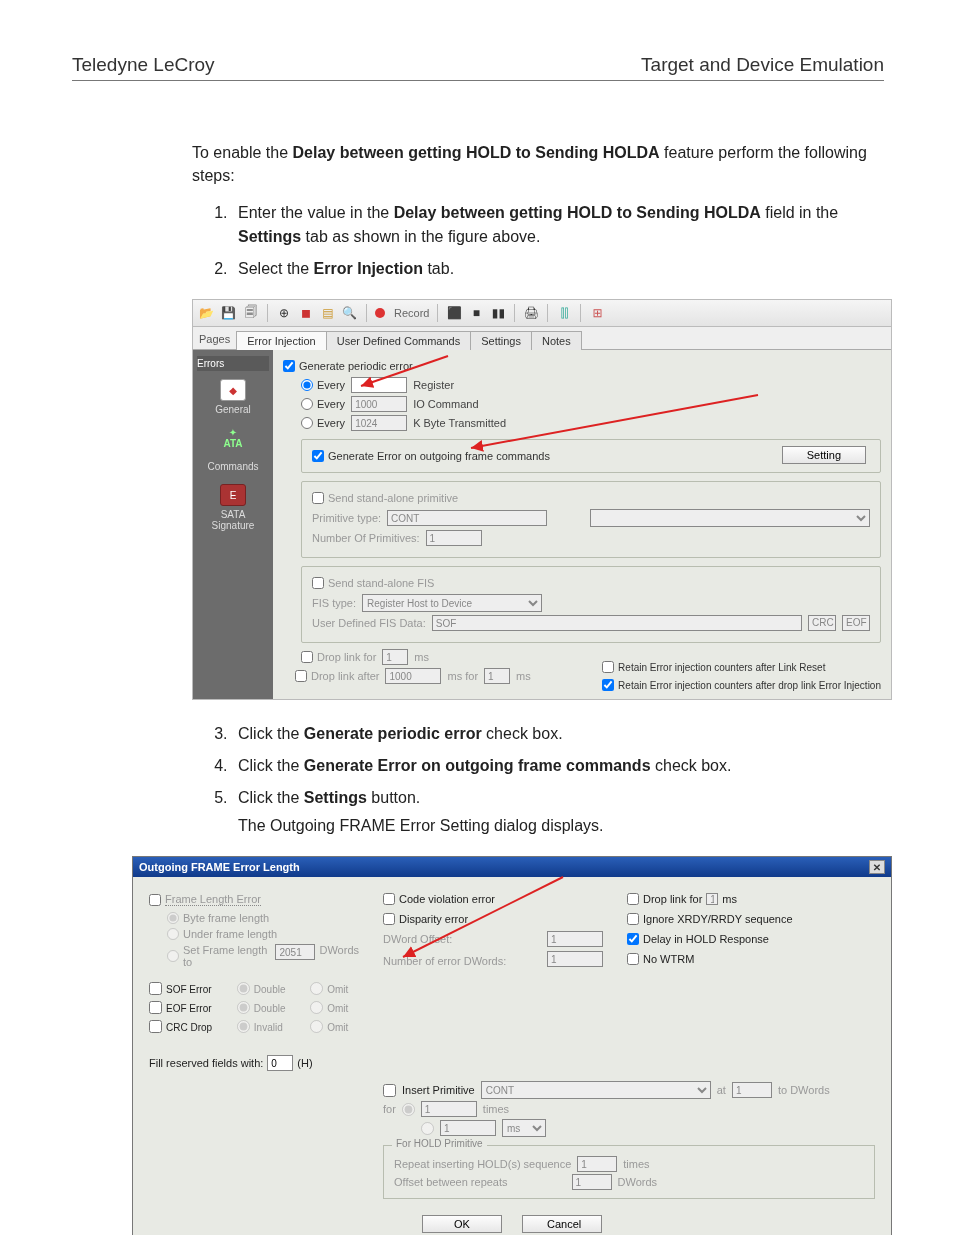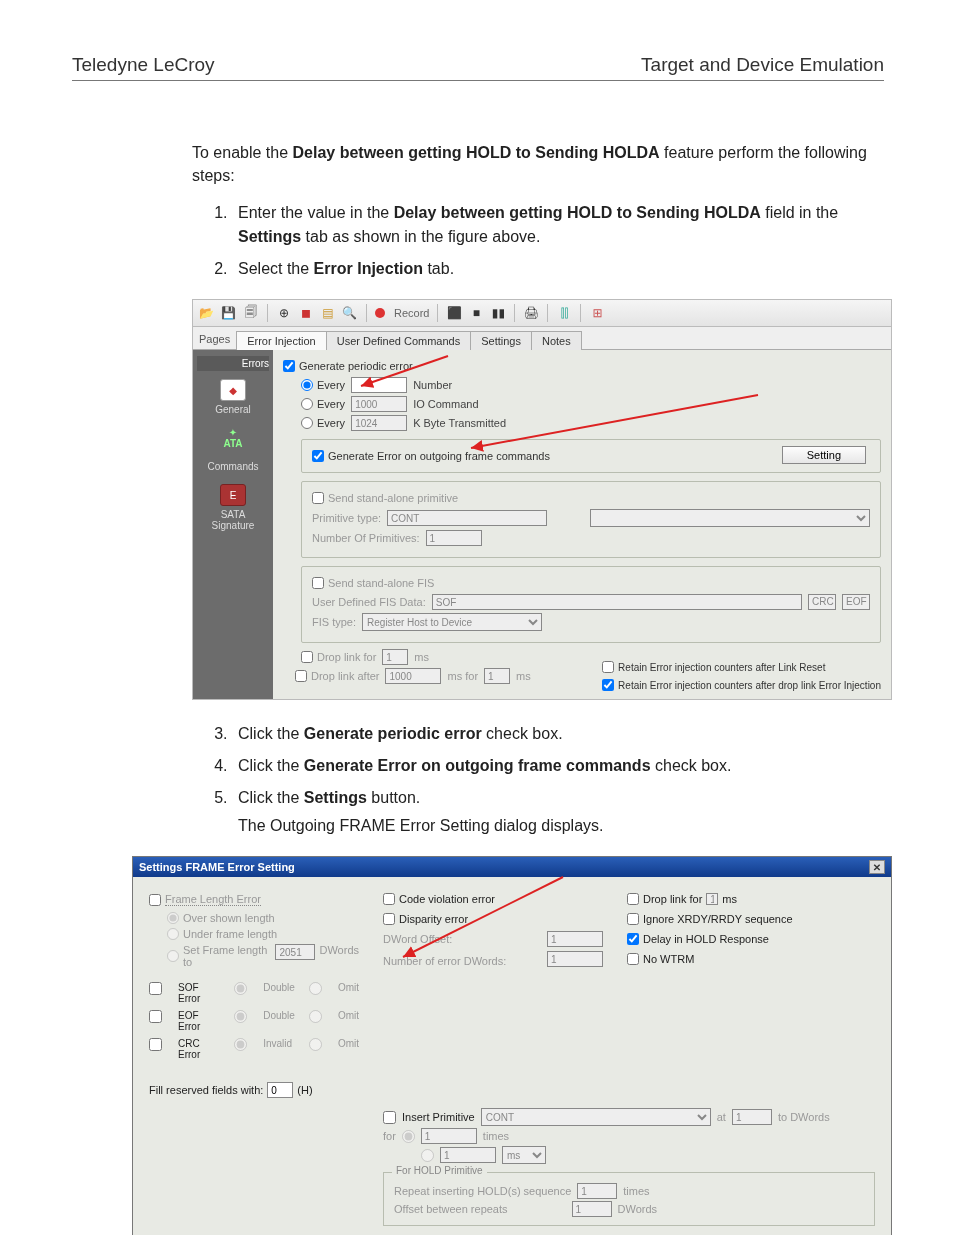--- a/index.html
+++ b/index.html
@@ -84,21 +84,21 @@
   .app-body { display:flex; background:#e8eae4; }
   .sidebar {
     width: 80px;
     background:#6c6c6c;
     padding: 6px 4px;
     display:flex;
     flex-direction:column;
     align-items:center;
     gap:4px;
   }
-  .side-hdr { background:#5a5a5a; color:#fff; font-size:10px; width:100%; text-align:right; padding:2px 0;}
+  .side-hdr { background:#5a5a5a; color:#fff; font-size:10px; width:100%; text-align:left; padding:2px 0;}
   .side-item { text-align:center; color:#ddd; font-size:10px; padding:4px 0; width:100%;}
   .side-item.green { color:#8eff8e; }
   .side-item .sq { width:26px;height:22px;background:#fff;border:1px solid #999;border-radius:3px;margin:0 auto 3px;display:flex;align-items:center;justify-content:center;}
   .main-panel { flex:1; padding:8px 10px 12px 10px; background:#e8eae4; position:relative; }
   .chk { display:inline-flex; align-items:center; gap:4px; margin:2px 0; }
   .chk input { width:12px; height:12px; }
   .row { display:flex; align-items:center; gap:6px; margin:3px 0 3px 18px; }
   .radio { display:inline-flex; align-items:center; gap:4px;}
   .radio input { width:12px;height:12px;}
   .txt-in { height:16px; border:1px solid #888; background:#fff; font-size:10px; padding:1px 3px; }
@@ -145,21 +145,21 @@
     font-size:11px;
   }
   .dlg-close { width:16px;height:14px;background:#ddd;color:#333;display:flex;align-items:center;justify-content:center;font-size:10px;border:1px solid #888;}
   .dlg-body { background:#e8eae4; padding:14px 16px 14px 16px; position:relative; }
   .dlg-cols { display:flex; gap:24px; }
   .col1,.col2,.col3 { display:flex; flex-direction:column; gap:4px;}
   .col1 { width:210px;}
   .col2 { width:220px;}
   .col3 { flex:1;}
   .err-grid { display:grid; grid-template-columns: auto auto auto; gap:6px 14px; margin-top:10px; font-size:10px;}
-  .eg-cell{ display:flex; align-items:flex-start; gap:16px;}
+  .eg-cell{ display:flex; align-items:flex-end; gap:4px;}
   .fill-row { margin-top:18px; display:flex; align-items:center; gap:4px;}
   .sub-indent { margin-left:18px; }
   .ins-row { display:flex; align-items:center; gap:6px; margin-top:2px;}
   .hold-group { border:1px solid #b8bdb0; padding:8px 10px; margin-top:8px; position:relative;}
   .hold-legend { position:absolute; top:-8px; left:8px; background:#e8eae4; padding:0 4px; font-size:10px; color:#888;}
   .dlg-btns { display:flex; justify-content:center; gap:20px; margin-top:16px;}
 </style>
 </head>
 <body>
 
@@ -231,21 +231,21 @@
         <label class="chk">
             <input type="checkbox" checked="" style="">
             <span>Generate periodic error</span>
           </label>
         <div class="row">
             <label class="radio">
               <input type="radio" checked="" style="">
               <span>Every</span>
             </label>
             <input class="txt-in w56" value="" style="">
-            <span class="lbl">Number</span>
+            <span class="lbl">Register</span>
           </div>
         <div class="row">
             <label class="radio">
               <input type="radio" style="">
               <span>Every</span>
             </label>
             <input class="txt-in dis w56" value="1000" style="">
             <span class="lbl">IO Command</span>
           </div>
         <div class="row">
@@ -297,28 +297,28 @@
               <input class="txt-in dis w56" value="1" style="">
             </div>
         </div>
 
         <div class="group">
           <label class="chk">
               <input type="checkbox" style="">
               <span class="lbl dis">Send stand-alone FIS</span>
             </label>
           <div class="row" style="margin-left:0;">
+              <span class="lbl dis">FIS type:</span>
+              <select class="sel dis" style="width:180px;"><option>Register Host to Device</option></select>
+            </div>
+          <div class="row" style="margin-left:0;">
               <span class="lbl dis">User Defined FIS Data:</span>
               <input class="txt-in dis" style="flex: 1 1 0%;" value="SOF">
               <span class="txt-in dis" style="width:28px;text-align:center;">CRC</span>
               <span class="txt-in dis" style="width:28px;text-align:center;">EOF</span>
-            </div>
-          <div class="row" style="margin-left:0;">
-              <span class="lbl dis">FIS type:</span>
-              <select class="sel dis" style="width:180px;"><option>Register Host to Device</option></select>
             </div>
         </div>
 
         <div class="row" style="margin-left:18px;margin-top:6px;">
           <label class="chk">
               <input type="checkbox" style="">
               <span class="lbl dis">Drop link for</span>
             </label>
           <input class="txt-in dis w26" value="1" style="">
             <span class="lbl dis">ms</span>
@@ -351,41 +351,41 @@
   <ol class="steps" start="3">
     <li><span>Click the </span><span class="bold">Generate periodic error</span><span> check box.</span></li>
     <li><span>Click the </span><span class="bold">Generate Error on outgoing frame commands</span><span> check box.</span></li>
     <li><span>Click the </span><span class="bold">Settings</span><span> button.</span>
       <div class="step-sub">The Outgoing FRAME Error Setting dialog displays.</div>
     </li>
   </ol>
 
   <div class="dlg">
     <div class="dlg-title">
-      <span>Settings FRAME Error Setting</span>
+      <span>Outgoing FRAME Error Length</span>
       <span class="dlg-close">✕</span>
     </div>
     <div class="dlg-body">
       <svg class="arrow-svg" style="left:260px;top:-2px;width:180px;height:90px;">
           <defs>
             <marker id="a3" markerWidth="8" markerHeight="8" refX="6" refY="3" orient="auto">
               <path d="M0,0 L6,3 L0,6 Z" fill="#d22"></path>
             </marker>
           </defs>
           <line x1="170" y1="2" x2="10" y2="82" stroke="#d22" stroke-width="2" marker-end="url(#a3)"></line>
         </svg>
       <div class="dlg-cols">
         <div class="col1">
           <label class="chk">
               <input type="checkbox" style="">
               <span class="lbl dis" style="border-bottom:1px dotted #888;">Frame Length Error</span>
             </label>
           <label class="radio sub-indent">
               <input type="radio" checked="" disabled="" style="">
-              <span class="lbl dis">Over shown length</span>
+              <span class="lbl dis">Byte frame length</span>
             </label>
           <label class="radio sub-indent">
               <input type="radio" disabled="" style="">
               <span class="lbl dis">Under frame length</span>
             </label>
           <div class="sub-indent" style="display:flex;gap:4px;">
             <label class="radio">
                 <input type="radio" disabled="" style="">
                 <span class="lbl dis">Set Frame length to</span>
               </label>
@@ -413,21 +413,21 @@
             <div class="eg-cell">
                 <input type="radio" checked="" disabled="" style="">
                 <span class="lbl dis">Double</span>
               </div>
             <div class="eg-cell">
                 <input type="radio" disabled="" style="">
                 <span class="lbl dis">Omit</span>
               </div>
             <div class="eg-cell">
                 <input type="checkbox" style="">
-                <span>CRC Error</span>
+                <span>CRC Drop</span>
               </div>
             <div class="eg-cell">
                 <input type="radio" checked="" disabled="" style="">
                 <span class="lbl dis">Invalid</span>
               </div>
             <div class="eg-cell">
                 <input type="radio" disabled="" style="">
                 <span class="lbl dis">Omit</span>
               </div>
           </div>

